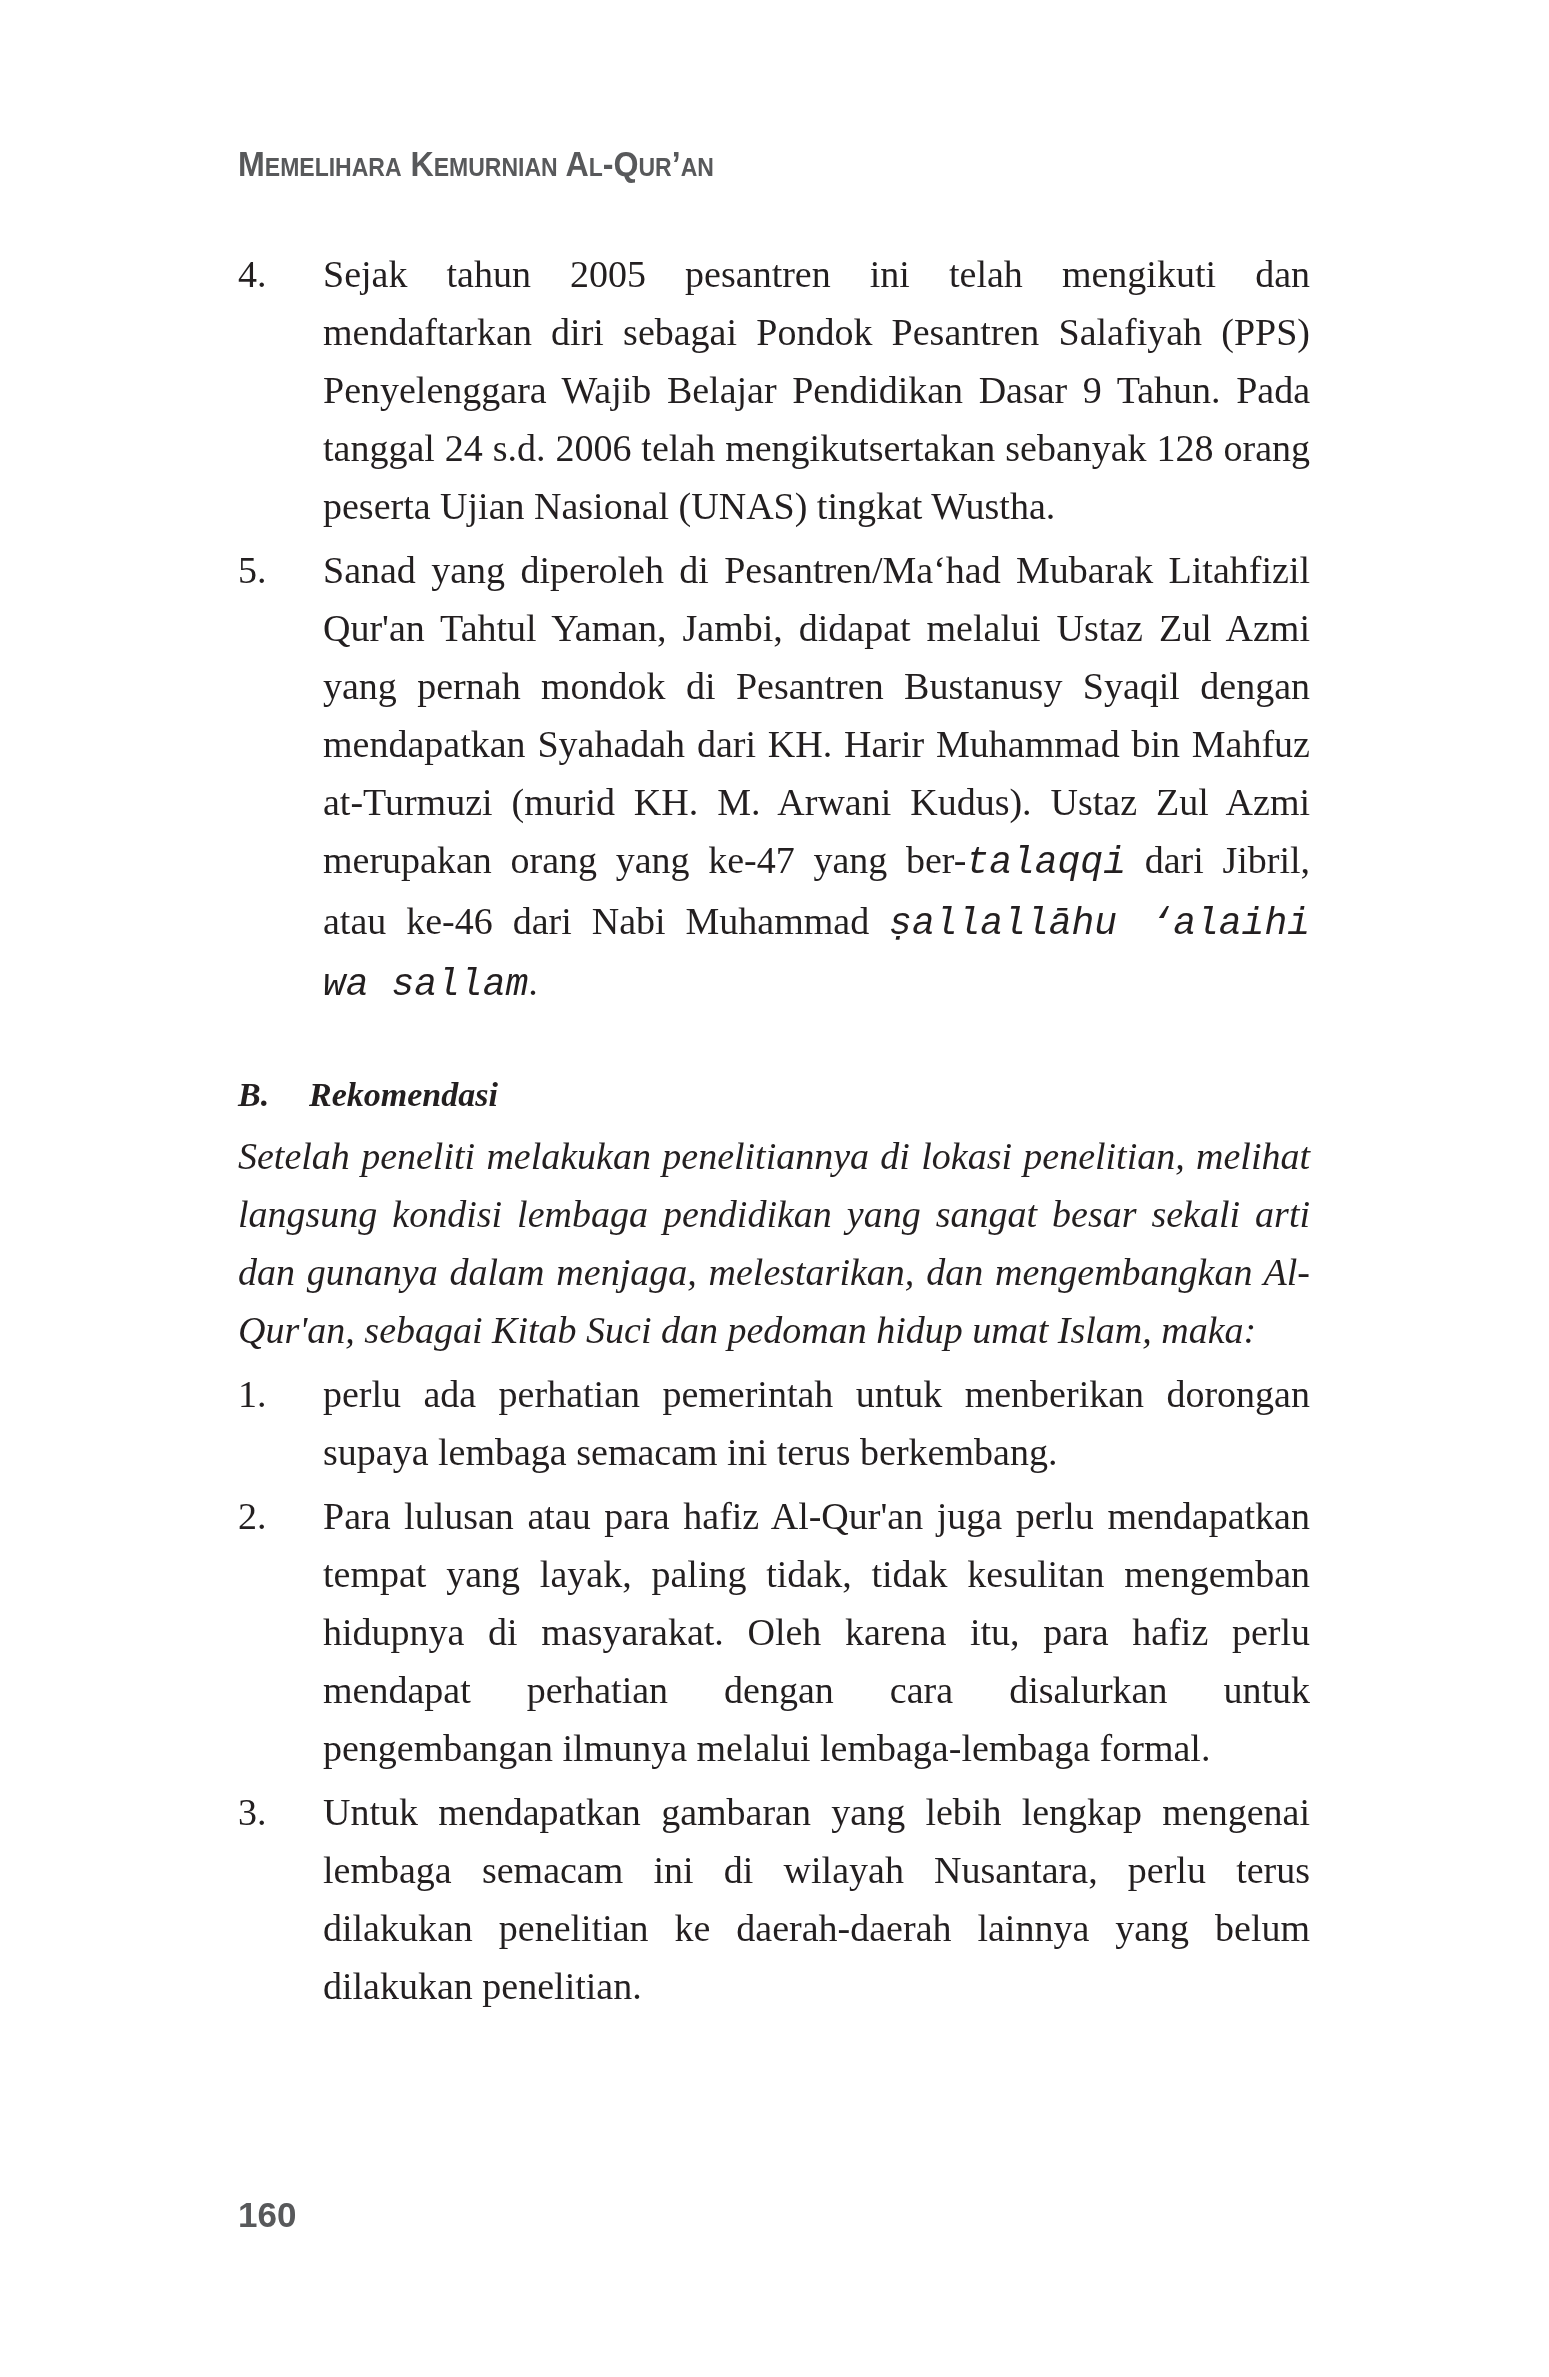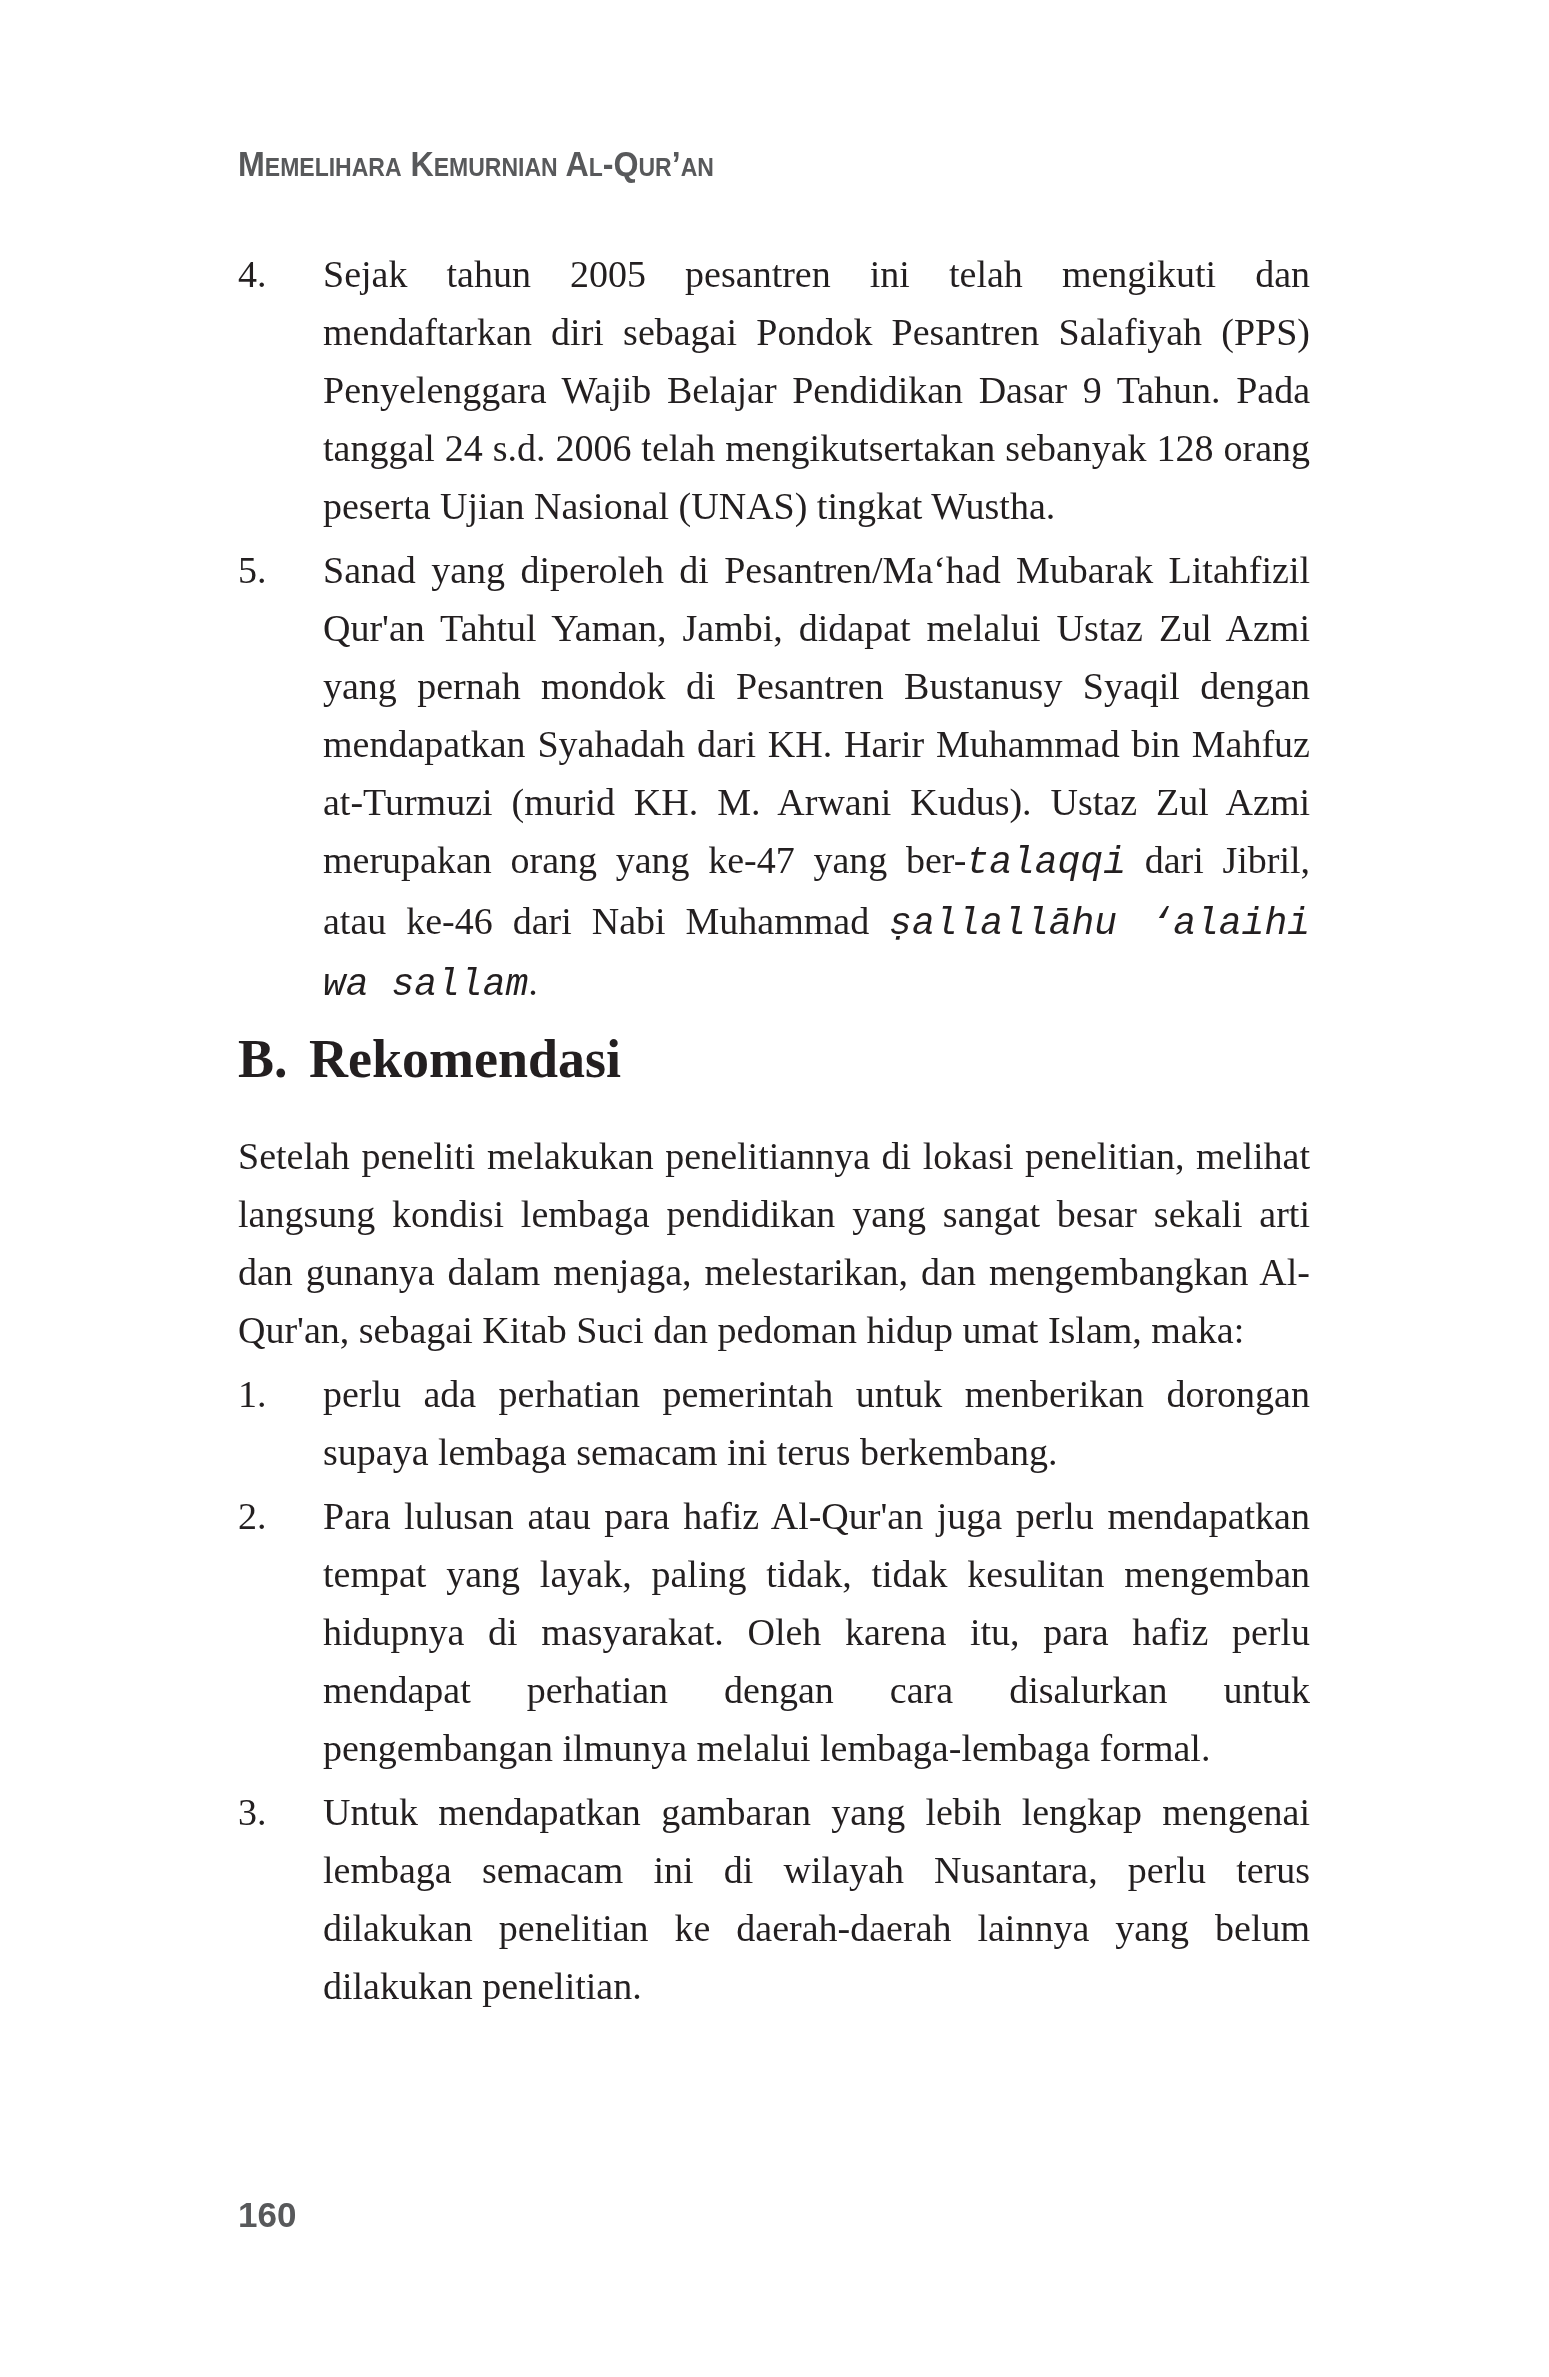--- a/index.html
+++ b/index.html
@@ -44,29 +44,30 @@
   .item .num {
     position: absolute;
     left: 0;
     top: 0;
   }
   .item .body { display: block; margin-left: 12px; }
   .section-a { top: 245px; }
   .heading-b {
     position: absolute;
     left: 238px;
-    top: 1030px;
-    font-size: 54px;
+    top: 1066px;
+    font-size: 34px;
     font-weight: bold;
     line-height: 58px;
     white-space: nowrap;
+    font-style: italic;
   }
   .heading-b .letter { display: inline-block; width: 71px; }
   .section-b { top: 1127px; }
-  .para { margin: 0 0 6.1px 0; text-align: justify; }
+  .para { margin: 0 0 6.1px 0; text-align: justify; font-style: italic; }
   em { font-style: italic; font-family: Liberation Mono, monospace; }
   .page-number {
     position: absolute;
     left: 238px;
     top: 2195px;
     font-family: "Liberation Sans", "DejaVu Sans", sans-serif;
     font-weight: bold;
     font-size: 35px;
     color: #58595b;
   }

